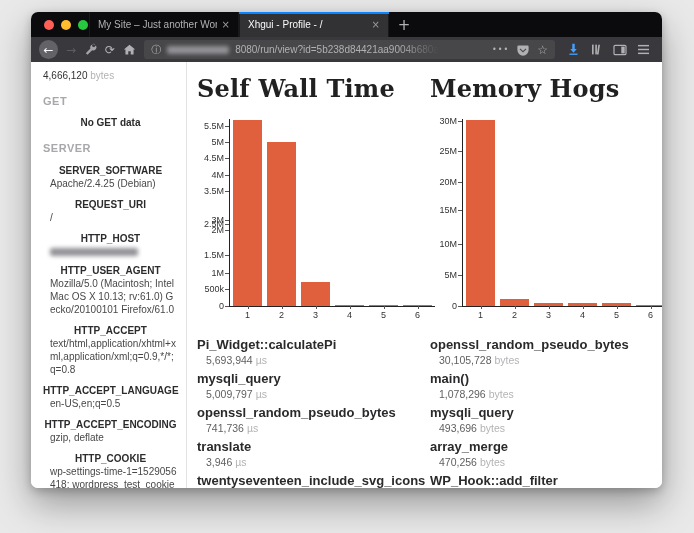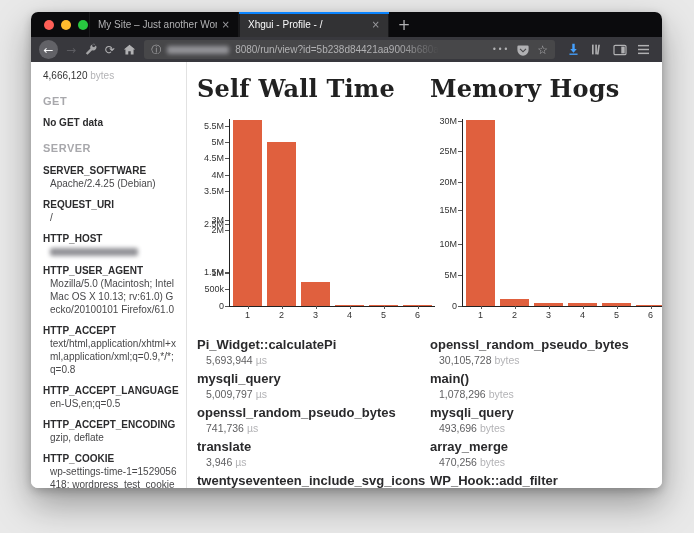--- a/index.html
+++ b/index.html
@@ -52,21 +52,21 @@
 
   
   .content { display:flex; height:426px; background:#fff; }
   .sidebar {
     width:156px; flex:none; border-right:1px solid #e2e2e2;
     padding:7px 8px 0 12px; font-size:10px; color:#48484a; overflow:hidden; line-height:1.3;
   }
   .mem-line { color:#333; }
   .unit { color:#b3b3b6; }
   .sec-head { margin:12px 0 7px; font-size:11px; font-weight:bold; color:#a8a8ac; letter-spacing:.5px; }
-  .kv-key { font-weight:bold; color:#2c2c2e; margin-top:8px; }
+  .kv-key { font-weight:bold; color:#2c2c2e; margin-top:8px;text-align:center; }
   .kv-val { padding-left:7px; word-break:break-all; }
   .kv-redact { width:88px; height:8px; margin:3px 0 2px; }
 
   .main { flex:1; min-width:0; padding:10px 0 0 8px; display:flex; }
   .chart-col { width:233px; flex:none; }
   .chart-col h2 {
     margin:2px 0 0 2px; font-family:"DejaVu Serif", serif; font-weight:bold;
     font-size:24px; color:#212121; letter-spacing:.2px;
   }
   .chart-box { margin:16px 0 0 34px; }
@@ -198,21 +198,21 @@
 
     <div class="main">
 
       <div class="chart-col">
         <h2>Self Wall Time</h2>
         <div class="chart-box">
           <div class="plot">
               <div class="ytick" style="bottom: -5.5px;">0</div>
               <div class="ytick" style="bottom: 10.8478px;">500k</div>
               <div class="ytick" style="bottom: 27.1957px;">1M</div>
-              <div class="ytick" style="bottom: 28px;">1.5M</div>
+              <div class="ytick" style="bottom: 45px;">1.5M</div>
               <div class="ytick" style="bottom: 70px;">2M</div>
               <div class="ytick" style="bottom: 76.2391px;">2.5M</div>
               <div class="ytick" style="bottom: 80px;">3M</div>
               <div class="ytick" style="bottom: 108.935px;">3.5M</div>
               <div class="ytick" style="bottom: 125.283px;">4M</div>
               <div class="ytick" style="bottom: 141.63px;">4.5M</div>
               <div class="ytick" style="bottom: 157.978px;">5M</div>
               <div class="ytick" style="bottom: 174.326px;">5.5M</div>
               <div class="bar" style="left: 3px; height: 186.167px; background: rgb(224, 96, 62);"></div>
               <div class="xtick" style="left: 0.5px;">1</div>

